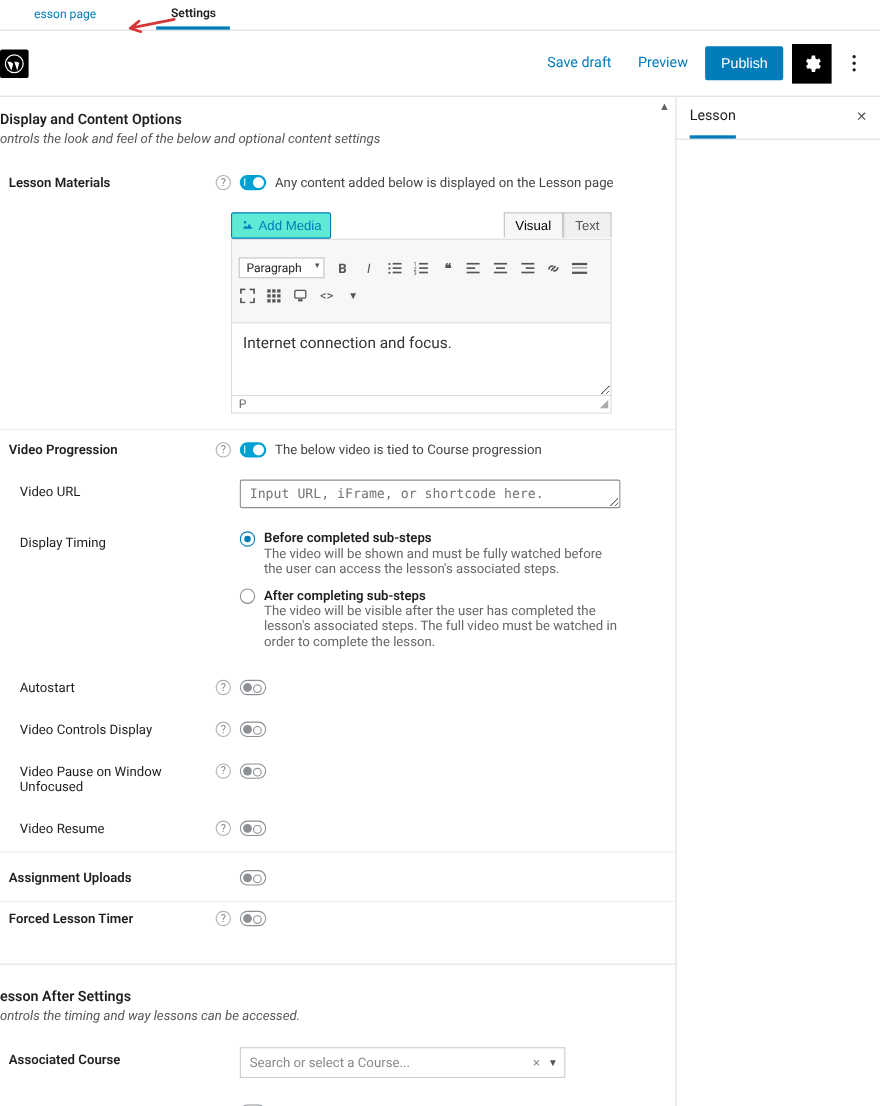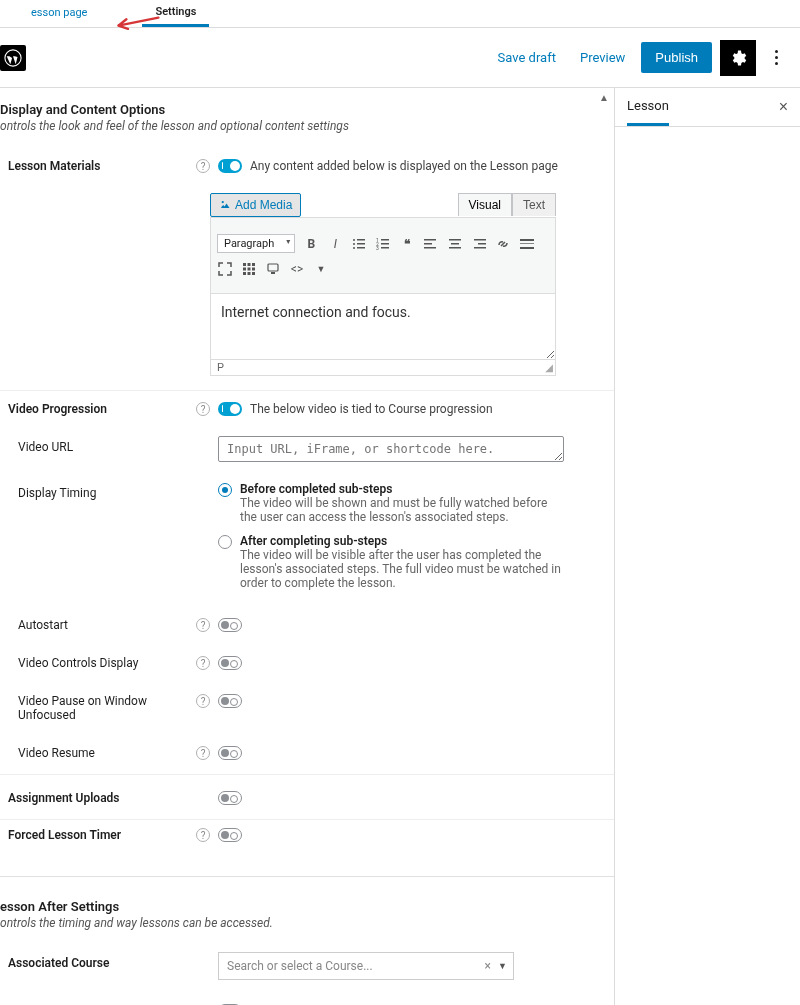--- a/index.html
+++ b/index.html
@@ -98,21 +98,21 @@
   }
   .toggle.on::before {
     content:""; position:absolute; left:4px; top:3px; width:1px; height:7px; background:#fff; border-radius:1px;
   }
   .toggle-desc { font-size:12px; color:#444; padding-top:4px; }
 
   .wysiwyg {
     width:346px;
   }
   .add-media {
-    border:1px solid #007cba; background:#e5e5e5; color:#007cba; font-size:12px;
+    border:1px solid #007cba; background:#5eead4; color:#007cba; font-size:12px;
     padding:4px 8px; border-radius:2px; cursor:pointer; display:inline-flex; align-items:center; gap:4px;
   }
   .ed-tabs { float:right; }
   .ed-tab {
     border:1px solid #c3c4c7; border-bottom:none; background:#f0f0f1; font-size:12px;
     padding:4px 10px; cursor:pointer; color:#555;
   }
   .ed-tab.active { background:#f6f7f7; color:#000; }
   .tinymce-bar {
     clear:both; border:1px solid #dcdcde; background:#f6f7f7; padding:16px 6px;
@@ -186,21 +186,21 @@
       <span></span>
       <span></span>
       <span></span>
     </button>
 </div>
 
 <div class="main-area">
   <div class="editor-col">
     <div class="sections-container">
       <div class="section-title">Display and Content Options</div>
-      <div class="section-sub">ontrols the look and feel of the lesson and optional content settings</div>
+      <div class="section-sub">ontrols the look and feel of the below and optional content settings</div>
 
       <div class="row">
         <div class="label">Lesson Materials</div>
         <div class="help-q">?</div>
         <div class="toggle on">
             <div class="knob"></div>
           </div>
         <div class="toggle-desc">Any content added below is displayed on the Lesson page</div>
       </div>
       <div class="row" style="padding-left:210px;">

